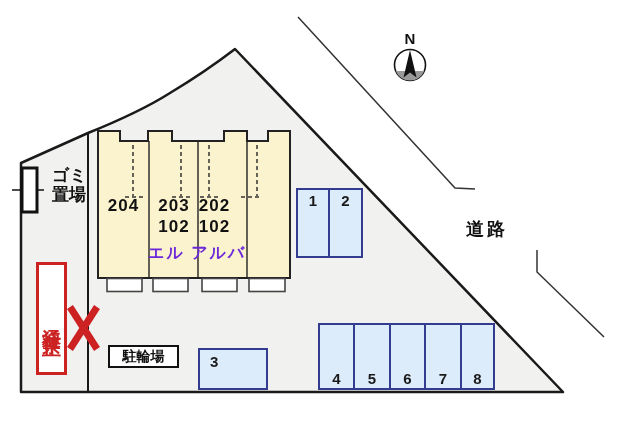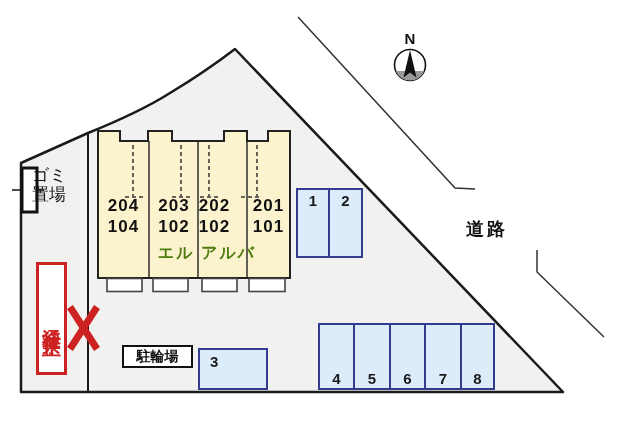--- a/index.html
+++ b/index.html
@@ -11,25 +11,25 @@
   
   .p-cell{position:absolute;background:#dcecfb;border:2px solid #333c8f;box-sizing:border-box;
           display:flex;font-weight:bold;font-size:15px;color:#1a1a1a;}
   .p-top{align-items:flex-start;justify-content:center;padding-top:2px;}
   .p-bottom{align-items:flex-end;justify-content:center;padding-bottom:1px;}
   .p-left{align-items:flex-start;justify-content:flex-start;padding:3px 0 0 10px;}
 
   
   .unit{position:absolute;top:195px;text-align:center;font-weight:bold;font-size:17px;
         line-height:21px;letter-spacing:1px;color:#111;}
-  .bldg-name{position:absolute;left:148px;top:243px;width:118px;text-align:center;
-        font-weight:bold;font-size:16px;letter-spacing:2px;color:#4d7c0f;}
-  .garbage-label{position:absolute;left:32px;top:166px;width:40px;font-weight:normal;
+  .bldg-name{position:absolute;left:148px;top:243px;width:118px;text-align:left;
+        font-weight:bold;font-size:16px;letter-spacing:2px;color:#6d28d9;}
+  .garbage-label{position:absolute;left:52px;top:166px;width:40px;font-weight:bold;
         font-size:17px;line-height:19px;word-break:break-all;color:#111;}
-  .bike-box{position:absolute;left:122px;top:345px;width:71px;height:23px;background:#fff;
+  .bike-box{position:absolute;left:108px;top:345px;width:71px;height:23px;background:#fff;
         border:2px solid #111;box-sizing:border-box;display:flex;align-items:center;
         justify-content:center;font-weight:bold;font-size:14px;color:#111;}
   .road-label{position:absolute;left:466px;top:217px;font-weight:bold;font-size:18px;
         letter-spacing:3px;color:#111;}
   .no-pass{position:absolute;left:36px;top:262px;width:31px;height:113px;background:#fff;
         border:3px solid #cc2222;box-sizing:border-box;display:flex;align-items:center;
         justify-content:center;writing-mode:vertical-rl;text-orientation:upright;
         color:#cc2222;font-weight:bold;font-size:19px;letter-spacing:3px;}
   .n-label{position:absolute;left:401px;top:30px;width:18px;text-align:center;
         font-weight:bold;font-size:15px;color:#111;}
@@ -77,33 +77,28 @@
     </g>
 
     <g stroke="#cc2222" stroke-width="7">
       <line x1="70" y1="307" x2="97" y2="349"></line>
       <line x1="97" y1="307" x2="70" y2="349"></line>
     </g>
   </svg>
 
   <div class="unit" style="left:98px;width:51px;">
     <span style="display:block">204</span>
-    <span style="display:block">104</span>
   </div>
   <div class="unit" style="left:149px;width:50px;">
     <span style="display:block">203</span>
     <span style="display:block">102</span>
   </div>
   <div class="unit" style="left:190px;width:49px;">
     <span style="display:block">202</span>
     <span style="display:block">102</span>
-  </div>
-  <div class="unit" style="left:247px;width:43px;">
-    <span style="display:block">201</span>
-    <span style="display:block">101</span>
   </div>
 
   <div class="bldg-name">エル アルバ</div>
 
   <div class="garbage-label">ゴミ置場</div>
 
   <div class="no-pass">通行禁止</div>
 
   <div class="p-cell p-top" style="left:296px;top:188px;width:34px;height:70px;">1</div>
   <div class="p-cell p-top" style="left:328px;top:188px;width:35px;height:70px;">2</div>

